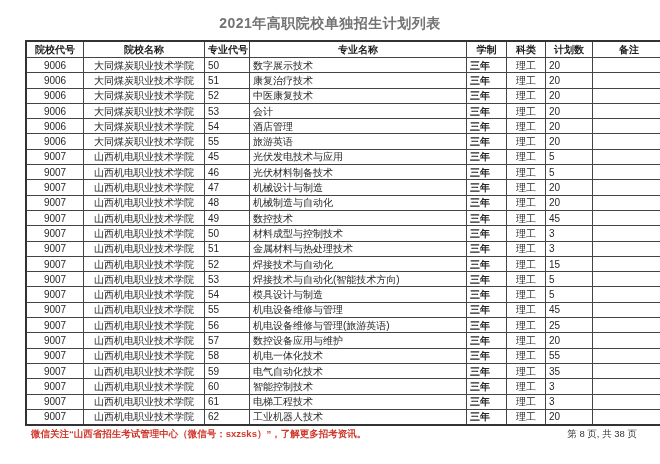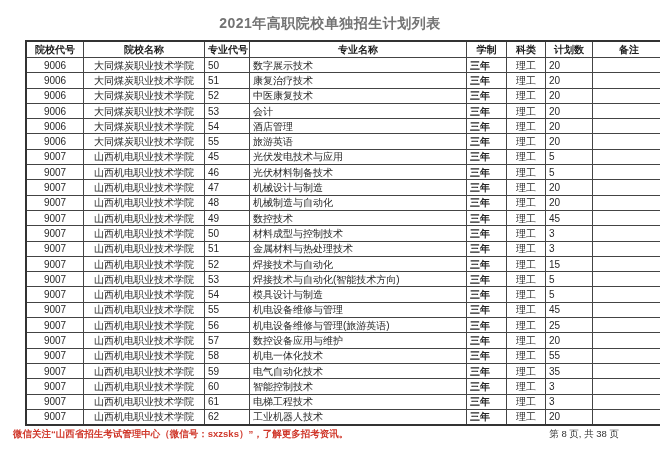--- a/index.html
+++ b/index.html
@@ -36,21 +36,21 @@
   .plan-table td { height:14.3px; }
   .c-code   { width:50px;  text-align:center; }
   .c-college{ width:114px; text-align:center; }
   .c-mcode  { width:38px;  text-align:left; }
   .c-major  { width:210px; text-align:left; }
   .c-dur    { width:33px;  text-align:left;font-weight:bold; }
   .c-cat    { width:32px;  text-align:center; }
   .c-plan   { width:40px;  text-align:left; }
   .c-remark { width:66px;  text-align:center; }
   .footer {
-    position:absolute; top:428px; left:9px; width:610px;
+    position:absolute; top:428px; left:27px; width:610px;
     display:flex; justify-content:space-between; align-items:flex-start;
     font-size:9.5px;
   }
   .footer-note { font-weight:bold; margin-left:4px; }
   .page-info { color:#333333; }
 </style>
 </head>
 <body>
 
 <div class="page-title">2021年高职院校单独招生计划列表</div>

